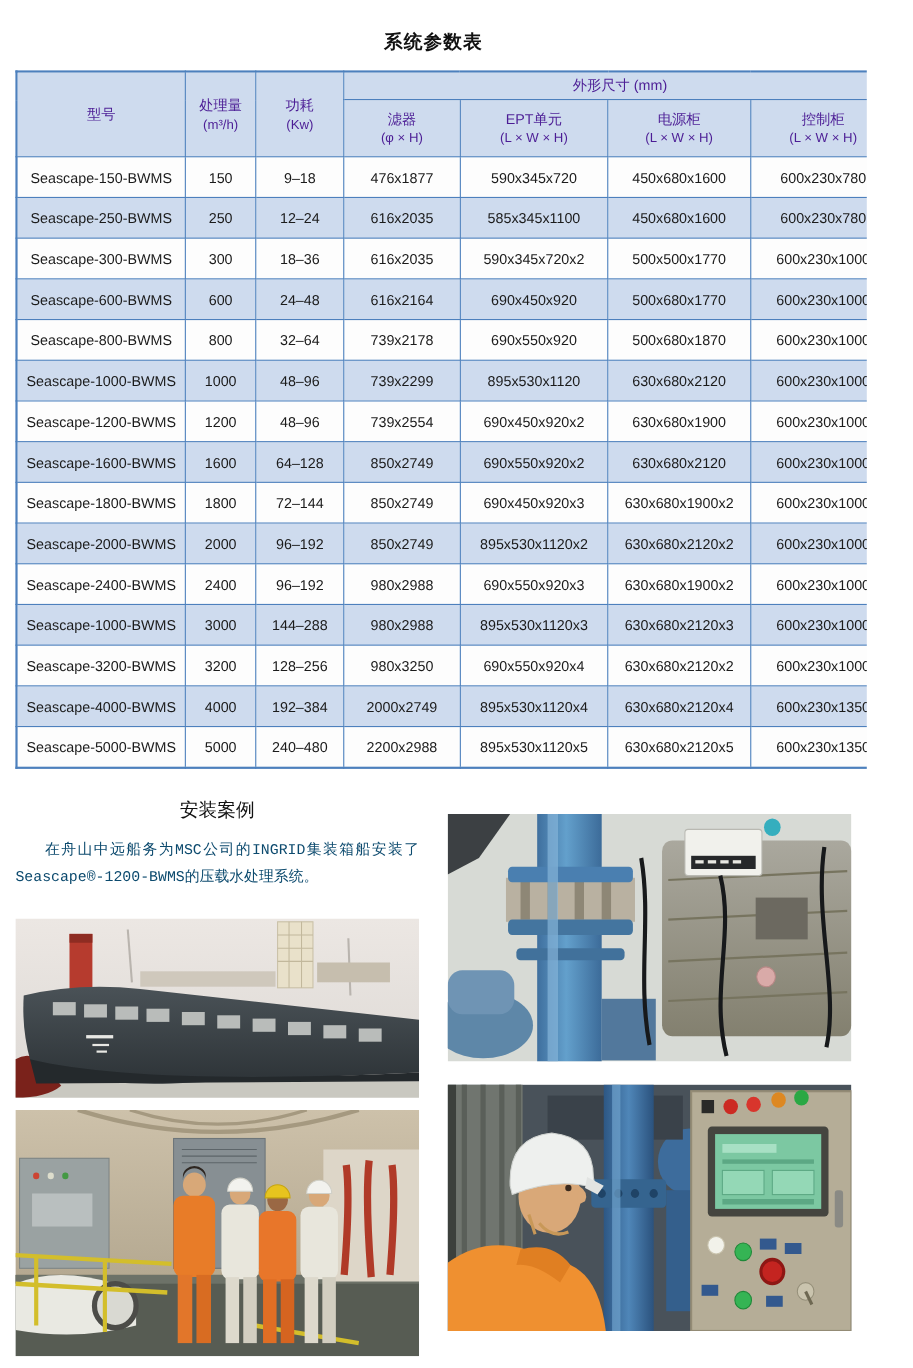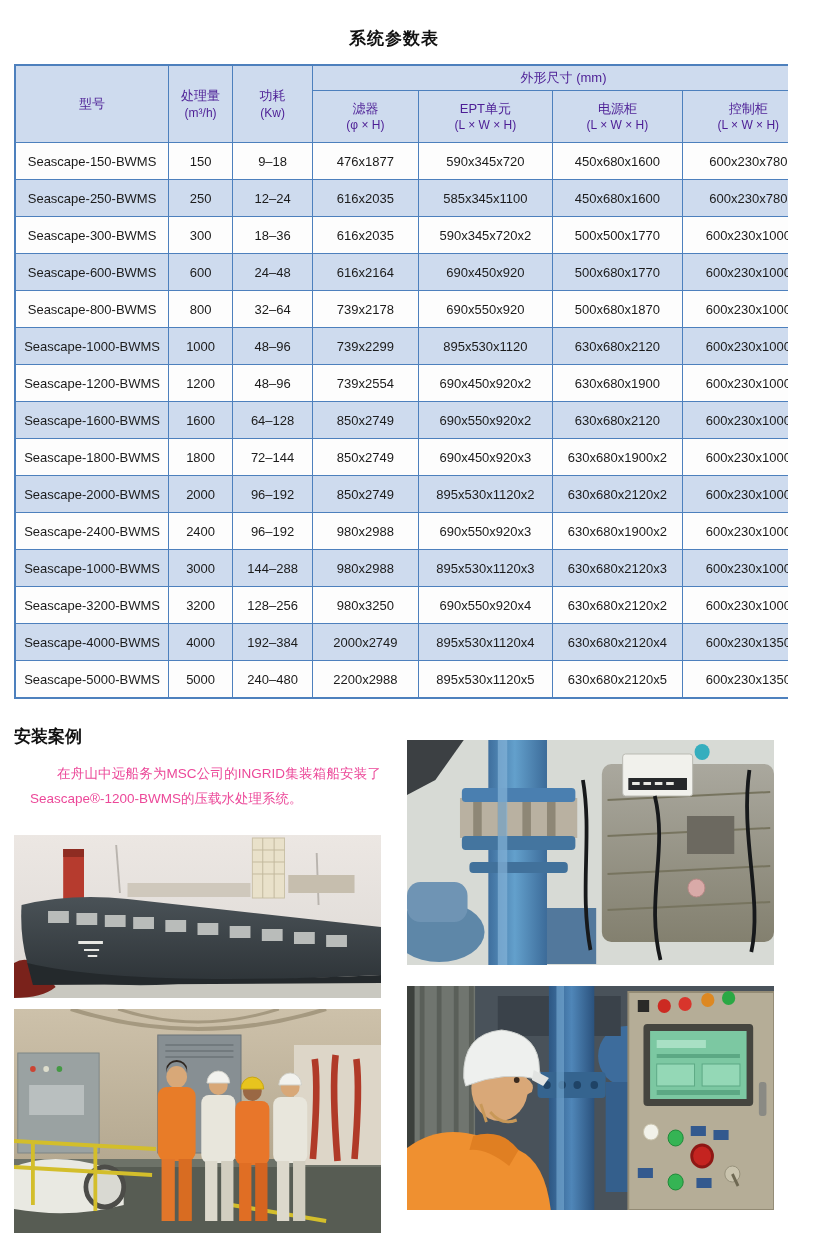--- a/index.html
+++ b/index.html
@@ -28,25 +28,25 @@
   th.tall{height:74px;}
   table.params td{height:34px;font-size:13px;color:#1b1b1b;}
   td.model{font-size:12.5px;}
   tbody tr:nth-child(even){background:#cedbee;}
   tbody tr:nth-child(odd){background:#fdfdfd;}
   .unit{display:block;font-size:12px;}
   
   .bottom{display:flex;gap:26px;margin:26px 14px 0 14px;}
   .col{width:388px;}
   .sec-heading{
-    margin:0;font-size:17px;font-weight:bold;color:#111;line-height:24px;
+    margin:0;font-size:17px;font-weight:normal;color:#111;line-height:24px;text-align:center;
   }
   .case-text{
-    margin:12px 0 0 16px;font-size:13.5px;line-height:25px;color:#ec4899;
-    text-indent:2em;text-align:justify;
+    margin:12px 0 0 0;font-size:13.5px;line-height:25px;color:#0c4a6e;
+    text-indent:2em;text-align:justify;font-family:Liberation Mono, monospace;
   }
   .photo{display:block;width:100%;}
   .photo.ship{height:163px;margin-top:24px;}
   .photo.crew{height:224px;margin-top:11px;}
   .photo.piperig{height:225px;margin-top:15px;}
   .photo.panel{height:224px;margin-top:21px;}
 </style>
 </head>
 <body>
 

